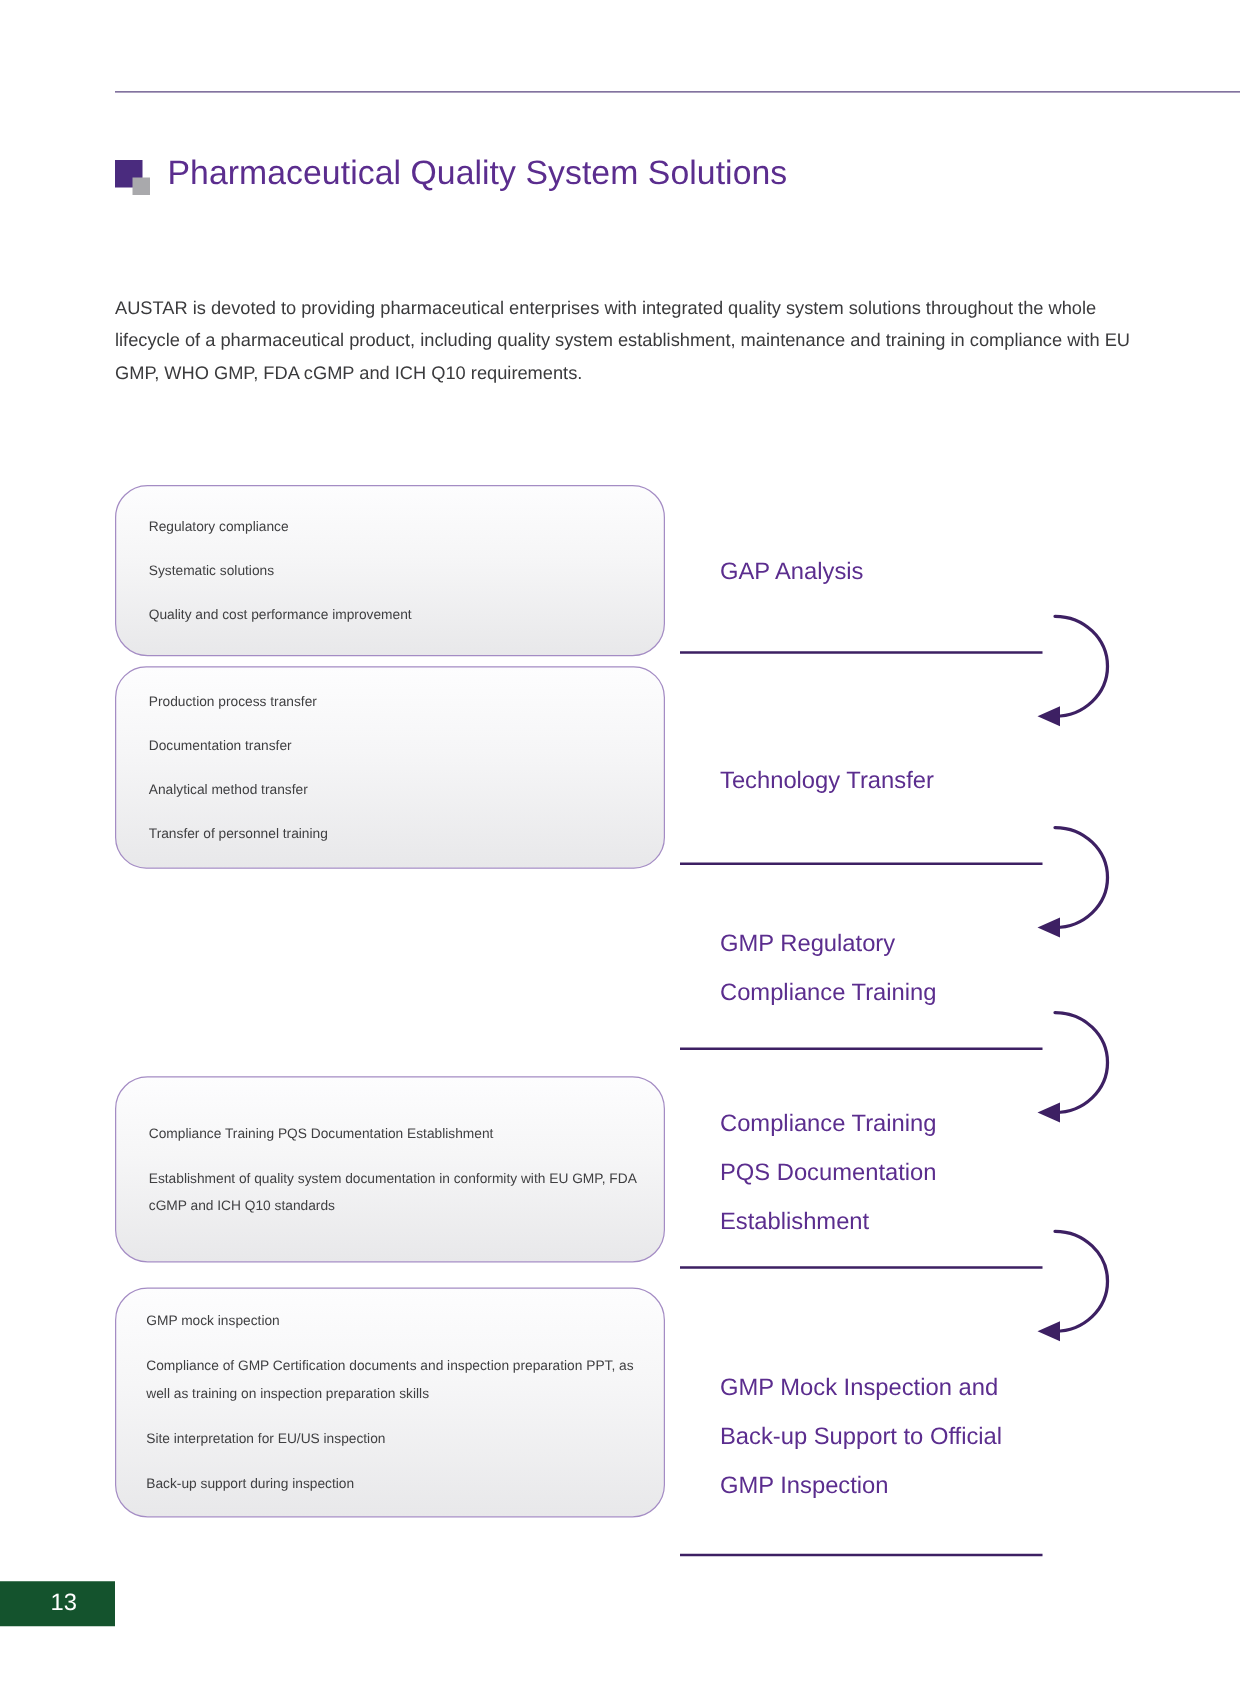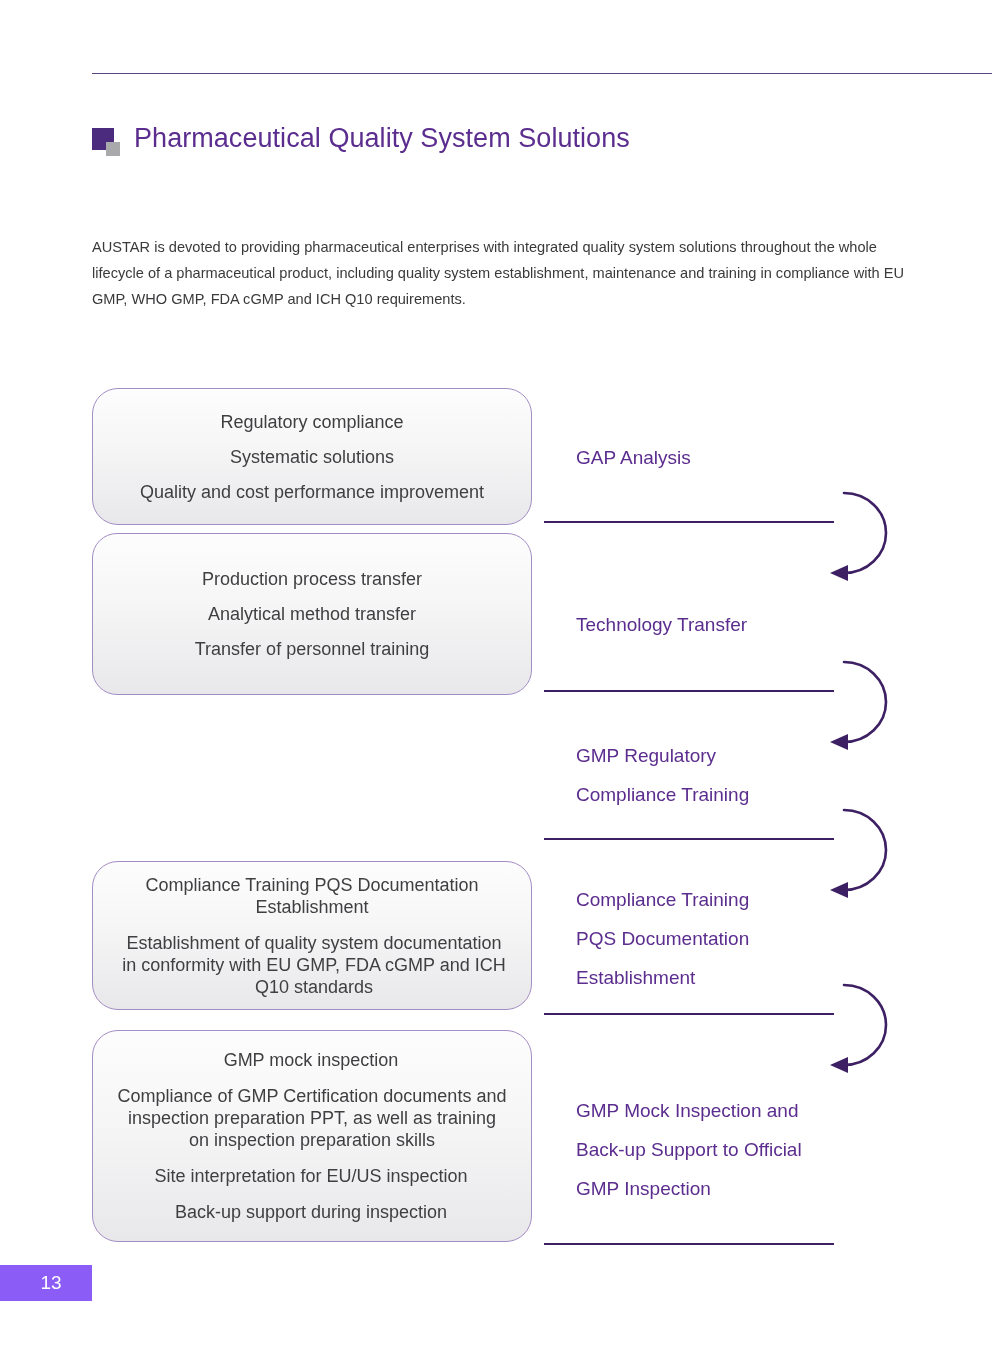--- a/index.html
+++ b/index.html
@@ -100,25 +100,24 @@
     width: 440px;
     border: 1.3px solid #a48cc4;
     border-radius: 26px;
     background: linear-gradient(180deg, #fdfdfe 0%, #f6f6f7 42%, #e8e8ea 100%);
     display: flex;
     flex-direction: column;
     justify-content: center;
     padding: 14px 26px 14px 26px;
   }
   .card-line {
-    font-size: 18px;
+    font-size: 11px;
     line-height: 22px;
     color: #3f3f41;
     margin: 6.5px 0;
-    text-align: center;
   }
   .card-line.multi { margin: 7px 0; }
 
   
   .stage-label {
     position: absolute;
     left: 576px;
     width: 320px;
     font-size: 19px;
     line-height: 39px;
@@ -144,21 +143,21 @@
   }
   .arc svg { display: block; overflow: visible; }
 
   
   .page-number-block {
     position: absolute;
     left: 0;
     top: 1265px;
     width: 92px;
     height: 36px;
-    background: #8b5cf6;
+    background: #14532d;
     display: flex;
     align-items: center;
     justify-content: center;
   }
   .page-number {
     color: #ffffff;
     font-size: 19px;
     font-weight: 400;
     padding-left: 10px;
   }
@@ -181,31 +180,32 @@
   <div class="intro">AUSTAR is devoted to providing pharmaceutical enterprises with integrated quality system solutions throughout the whole lifecycle of a pharmaceutical product, including quality system establishment, maintenance and training in compliance with EU GMP, WHO GMP, FDA cGMP and ICH Q10 requirements.</div>
 
   <div class="card" style="top:388px;height:137px;">
     <div class="card-line">Regulatory compliance</div>
     <div class="card-line">Systematic solutions</div>
     <div class="card-line">Quality and cost performance improvement</div>
   </div>
 
   <div class="card" style="top:533px;height:162px;border-radius:25px;">
     <div class="card-line">Production process transfer</div>
+    <div class="card-line">Documentation transfer</div>
     <div class="card-line">Analytical method transfer</div>
     <div class="card-line">Transfer of personnel training</div>
   </div>
 
 
   <div class="card" style="top:861px;height:149px;">
     <div class="card-line multi">Compliance Training PQS Documentation Establishment</div>
     <div class="card-line multi" style="width:390px;">Establishment of quality system documentation in conformity with EU GMP, FDA cGMP and ICH Q10 standards</div>
   </div>
 
-  <div class="card" style="top:1030px;height:212px;padding-left:24px;">
+  <div class="card" style="top:1030px;height:184px;padding-left:24px;">
     <div class="card-line multi">GMP mock inspection</div>
     <div class="card-line multi" style="width:390px;">Compliance of GMP Certification documents and inspection preparation PPT, as well as training on inspection preparation skills</div>
     <div class="card-line multi">Site interpretation for EU/US inspection</div>
     <div class="card-line multi">Back-up support during inspection</div>
   </div>
 
   <div class="stage-label" style="top:438px;">GAP Analysis</div>
   <div class="stage-label" style="top:605px;">Technology Transfer</div>
   <div class="stage-label" style="top:736px;width:230px;">GMP Regulatory Compliance Training</div>
   <div class="stage-label" style="top:880px;width:215px;">Compliance Training PQS Documentation Establishment</div>

